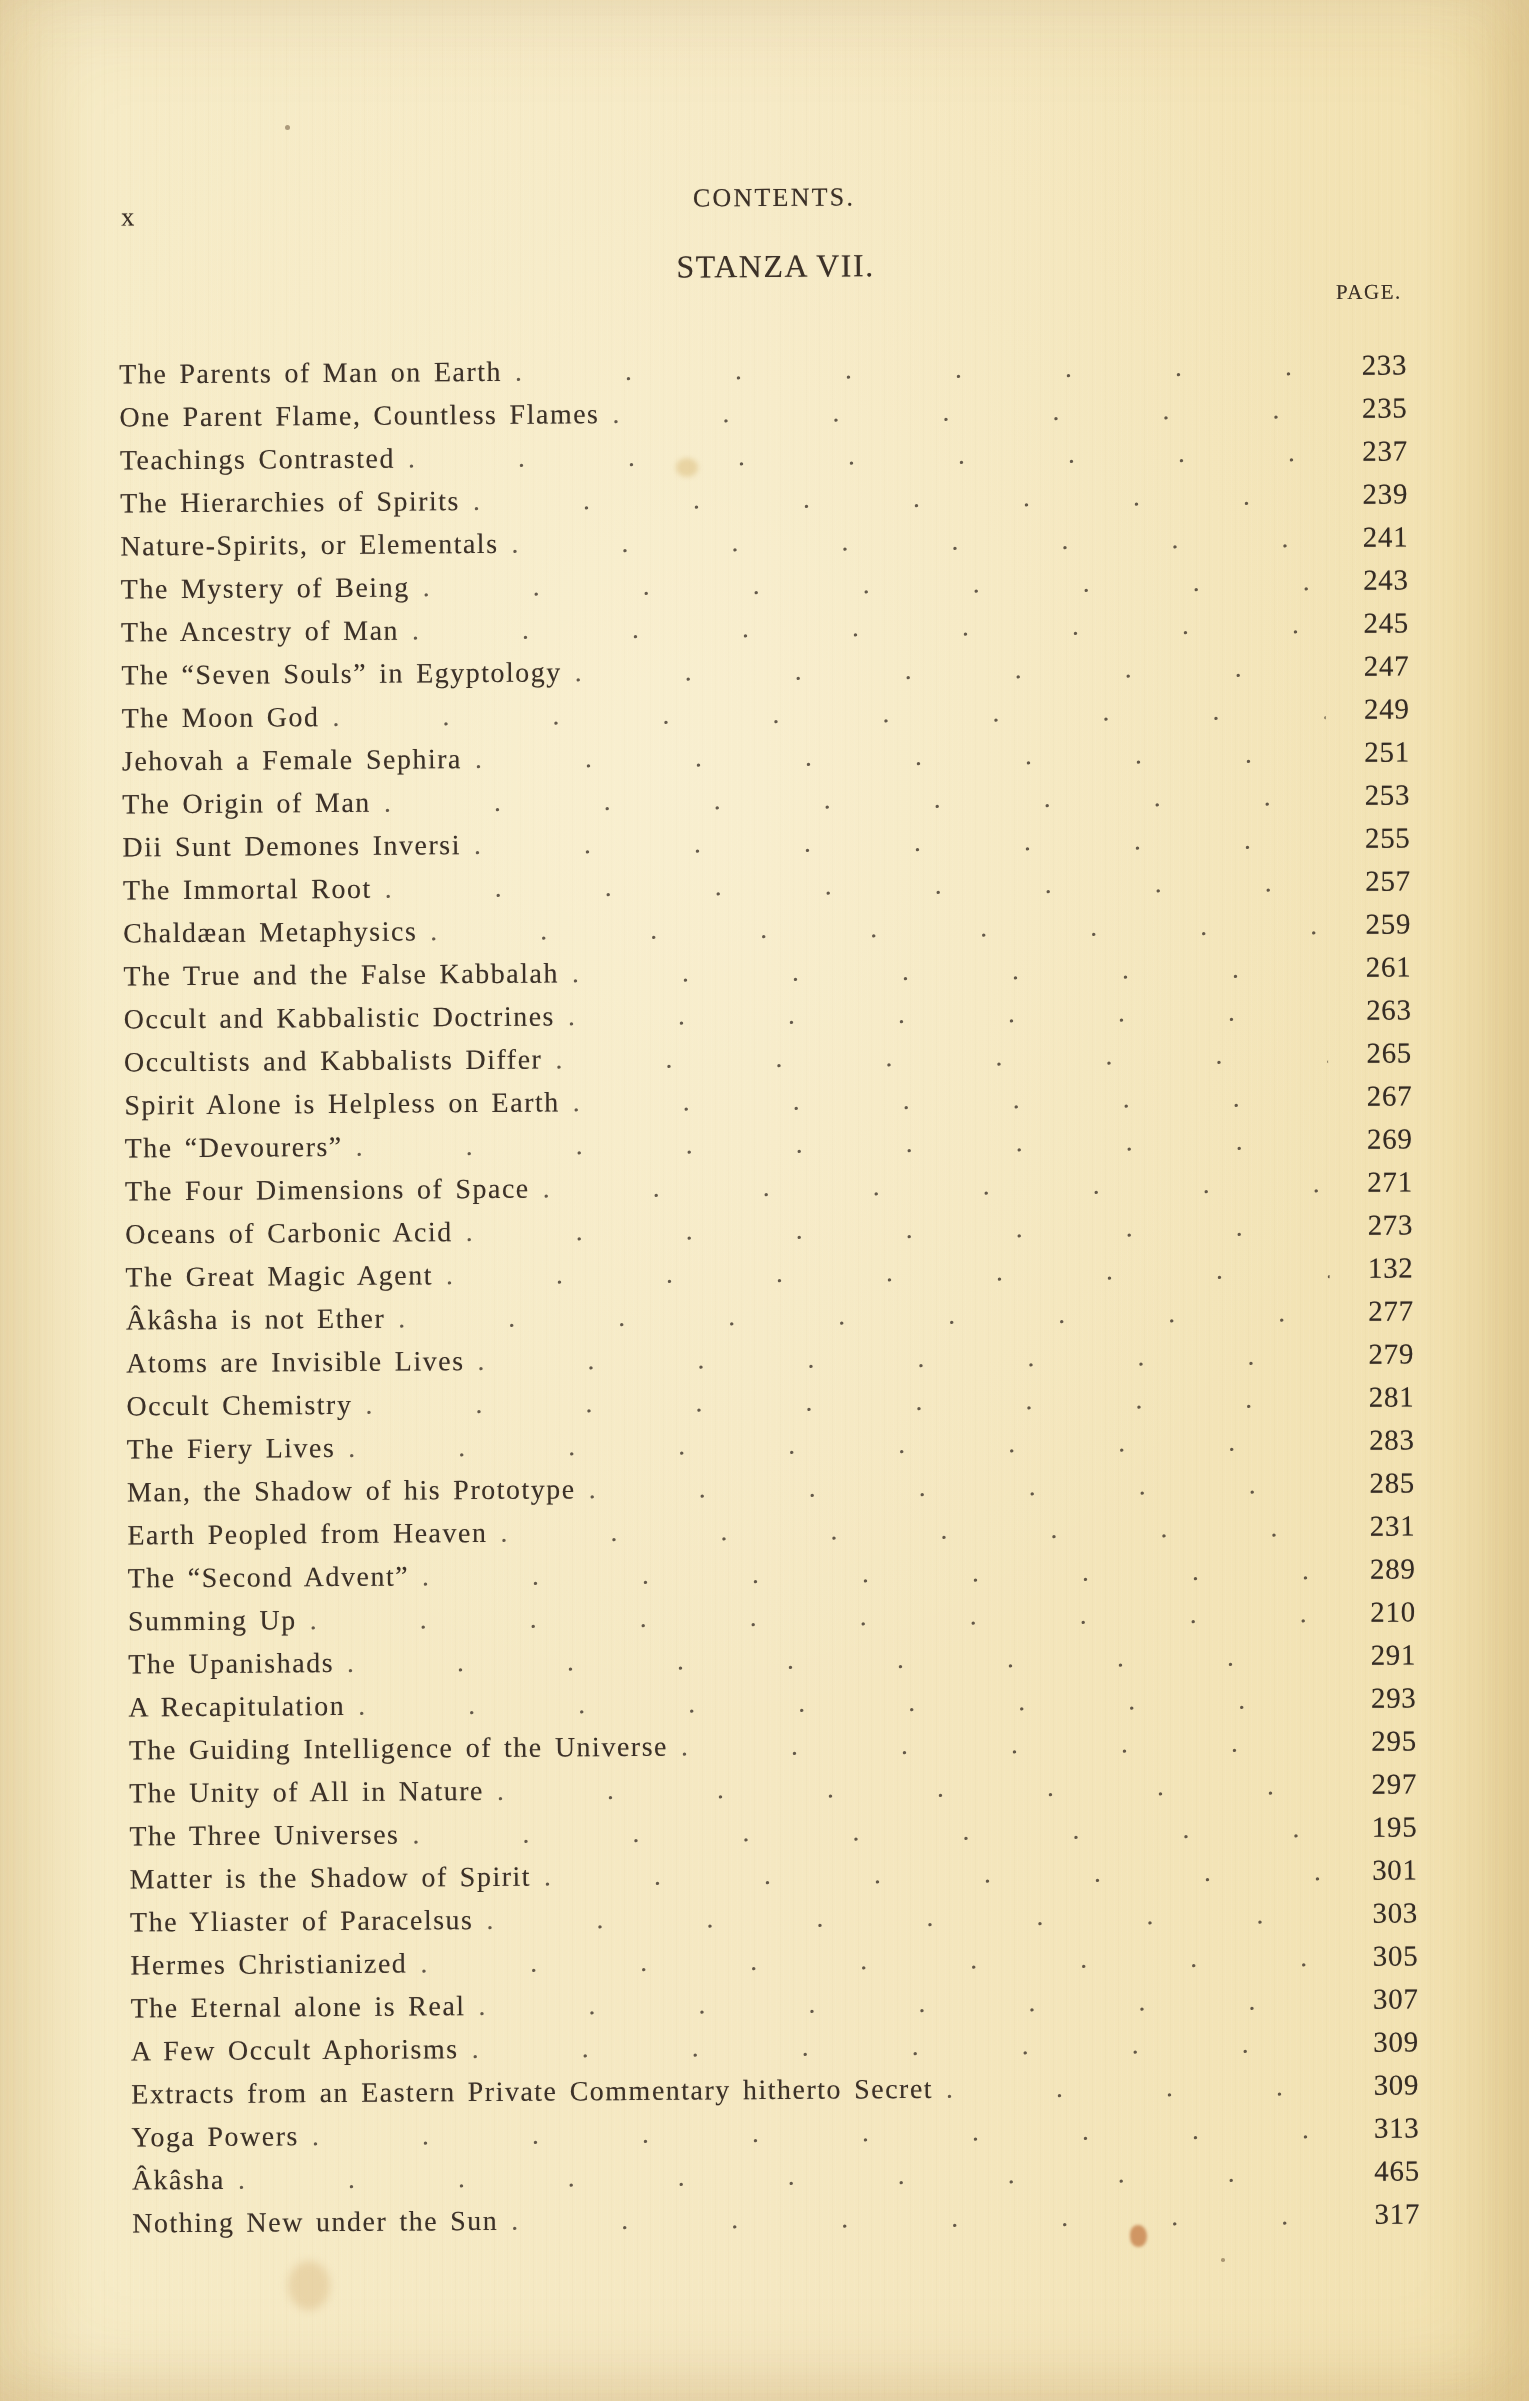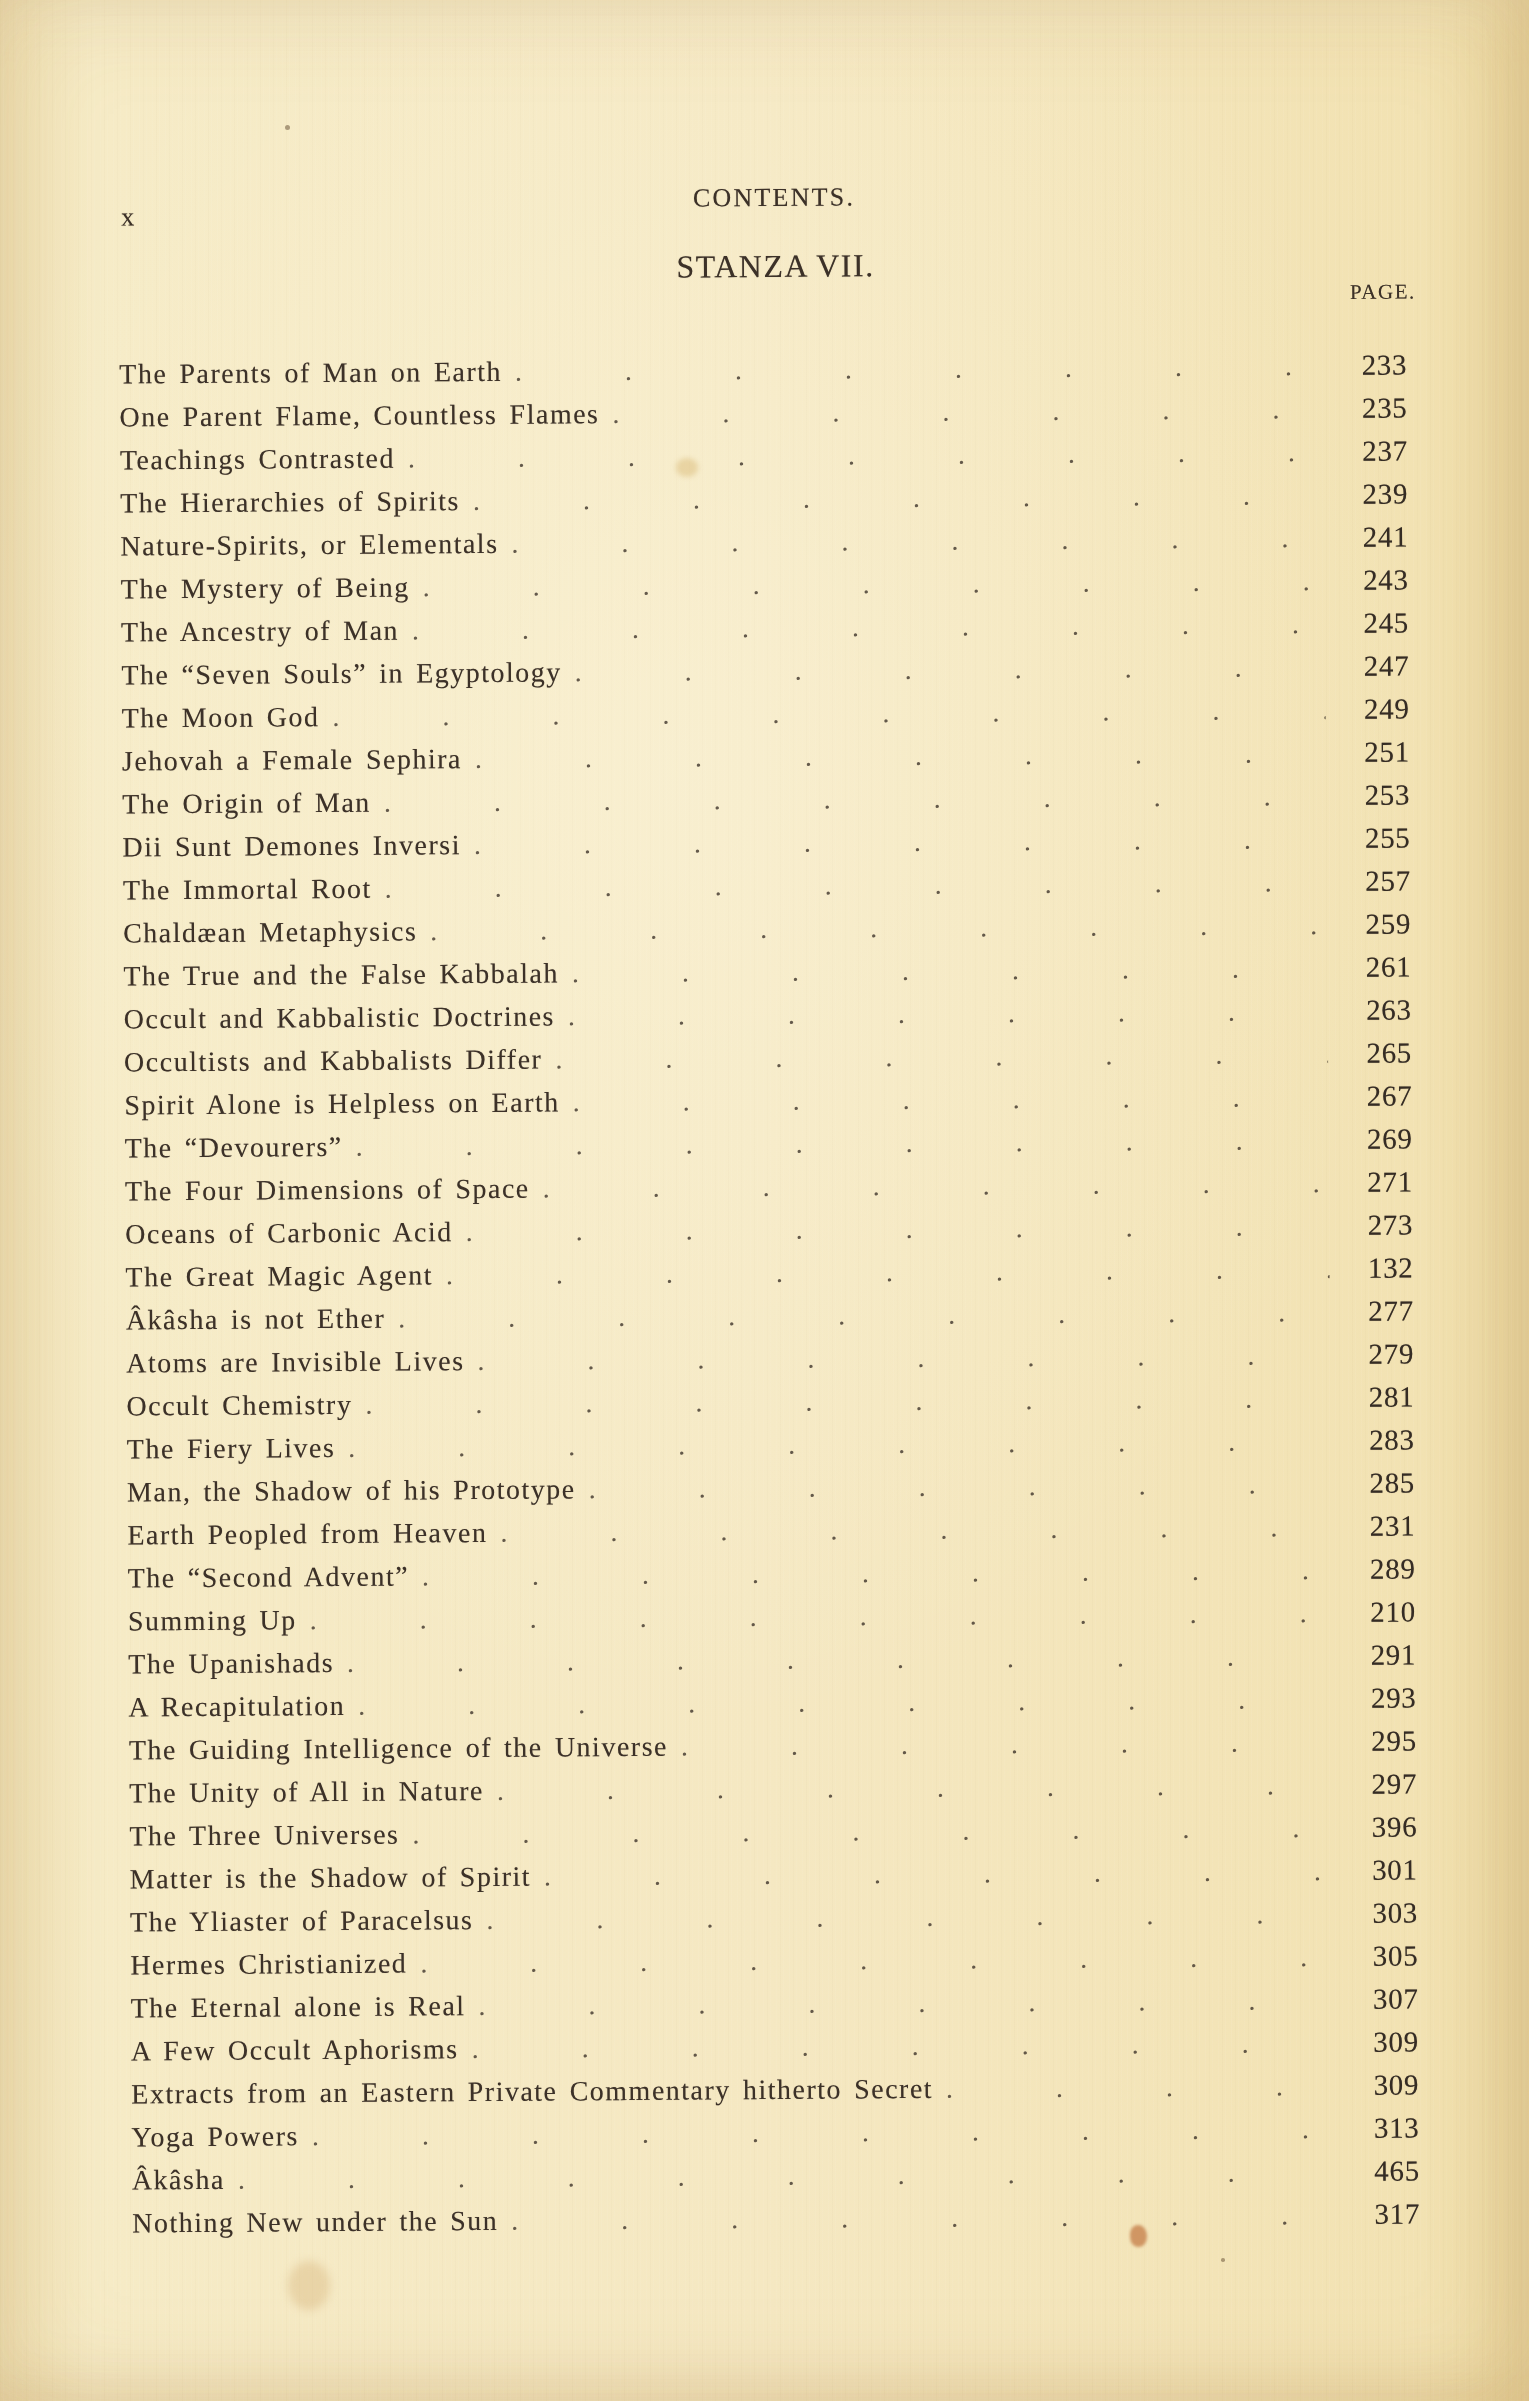--- a/index.html
+++ b/index.html
@@ -41,21 +41,21 @@
     white-space:nowrap;
   }
   .stanza{
     position:absolute;left:782px;top:250px;transform:translateX(-50%);
     margin:0;font-weight:normal;
     font-size:32px;line-height:1;letter-spacing:1.5px;
     text-shadow:0 0 0.7px rgba(60,49,40,0.5);
     white-space:nowrap;
   }
   .page-label{
-    position:absolute;right:107px;top:286px;
+    position:absolute;right:121px;top:286px;
     font-size:21px;line-height:1;letter-spacing:1.5px;
     text-shadow:0 0 0.4px rgba(60,49,40,0.5);
   }
   .toc{
     position:absolute;left:125px;right:116px;top:312px;
   }
   .toc-row{
     display:flex;align-items:baseline;
     height:43px;line-height:43px;
     white-space:nowrap;
@@ -322,21 +322,21 @@
 
   <div class="toc-row">
     <span class="toc-title">The Unity of All in Nature</span>
     <span class="leader"></span>
     <span class="toc-page">297</span>
   </div>
 
   <div class="toc-row">
     <span class="toc-title">The Three Universes</span>
     <span class="leader"></span>
-    <span class="toc-page">396</span>
+    <span class="toc-page">195</span>
   </div>
 
   <div class="toc-row">
     <span class="toc-title">Matter is the Shadow of Spirit</span>
     <span class="leader"></span>
     <span class="toc-page">301</span>
   </div>
 
   <div class="toc-row">
     <span class="toc-title">The Yliaster of Paracelsus</span>

